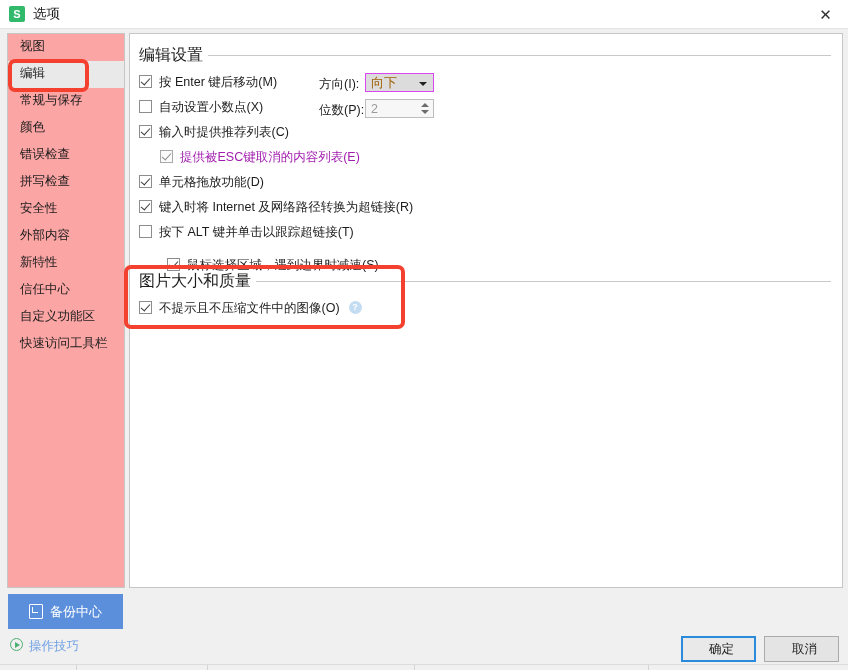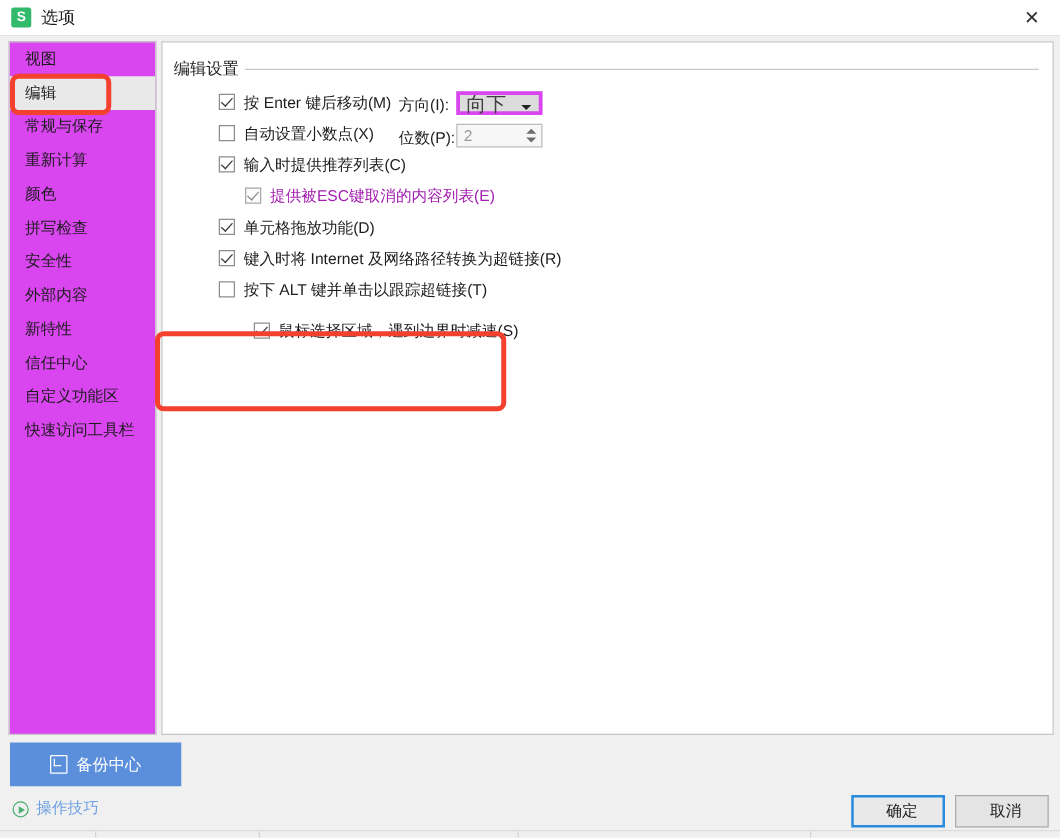--- a/index.html
+++ b/index.html
@@ -57,23 +57,24 @@
     background: transparent;
     border: none;
     font-family: "Liberation Sans", sans-serif;
   }
 
   
   #sidebar {
     position: absolute;
     left: 7px; top: 33px;
     width: 116px; height: 553px;
-    background: #d946ef;
+    background: #fca5a5;
     border: 1px solid #c6c6c6;
     overflow: hidden;
+    font-family: Liberation Mono, monospace;
   }
   .nav-item {
     height: 27px;
     line-height: 27px;
     padding-left: 12px;
     font-size: 12.5px;
     color: #1c1c1c;
     cursor: pointer;
     white-space: nowrap;
   }
@@ -98,40 +99,39 @@
     position: relative;
     height: 18px;
     margin-left: 9px;
     margin-right: 11px;
   }
   .group-header .gh-label {
     position: absolute;
     left: 0; top: 0;
     background: #ffffff;
     padding-right: 5px;
-    font-size: 13px;
+    font-size: 16px;
     color: #1c1c1c;
     z-index: 2;
     line-height: 17px;
   }
   .group-header .gh-line {
     position: absolute;
     left: 0; right: 0; top: 9px;
     height: 1px;
     background: #c8c8c8;
     z-index: 1;
   }
 
   .row {
     position: absolute;
     left: 0;
     height: 23px;
     display: flex;
     align-items: center;
-    margin-left: 36px;
   }
 
   
   .cb {
     display: inline-block;
     width: 13px; height: 13px;
     border: 1px solid #8d8d8d;
     background: #ffffff;
     position: relative;
     box-sizing: border-box;
@@ -164,25 +164,25 @@
   .field-label {
     position: absolute;
     font-size: 12.5px;
     color: #1c1c1c;
     white-space: nowrap;
     line-height: 16px;
   }
   .combo {
     position: absolute;
     width: 69px; height: 19px;
-    border: 3px solid #d946ef;
+    border: 1px solid #d946ef;
     background: #dcdcdc;
     box-sizing: border-box;
-    font-size: 16px;
-    color: #404040;
+    font-size: 13px;
+    color: #a16207;
     cursor: pointer;
   }
   .combo .combo-text {
     position: absolute;
     left: 5px; top: 1px;
     line-height: 16px;
   }
   .combo .caret {
     position: absolute;
     right: 6px; top: 8px;
@@ -246,21 +246,21 @@
     pointer-events: none;
     z-index: 30;
   }
   #redbox-edit { left: 8px; top: 59px; width: 81px; height: 33px; }
   #redbox-image { left: 124px; top: 265px; width: 281px; height: 64px; }
 
   
   #backup-button {
     position: absolute;
     left: 8px; top: 594px;
-    width: 137px; height: 35px;
+    width: 115px; height: 35px;
     background: #5b8fdc;
     border: none;
     color: #ffffff;
     font-size: 13px;
     font-family: "Liberation Sans", sans-serif;
     cursor: pointer;
     display: flex;
     align-items: center;
     justify-content: center;
   }
@@ -280,21 +280,21 @@
     width: 5px; height: 5px;
     border-left: 1.4px solid #ffffff;
     border-bottom: 1.4px solid #ffffff;
   }
 
   
   #tips-link {
     position: absolute;
     left: 10px; top: 638px;
     display: flex;
-    align-items: flex-end;
+    align-items: flex-start;
     cursor: pointer;
   }
   #tips-icon {
     width: 13px; height: 13px;
     border: 1.4px solid #4caf72;
     border-radius: 50%;
     box-sizing: border-box;
     position: relative;
     margin-right: 6px;
     flex: 0 0 auto;
@@ -355,22 +355,22 @@
 <div id="titlebar">
   <div id="app-icon">S</div>
   <div id="window-title">选项</div>
   <button id="close-button">✕</button>
 </div>
 
 <div id="sidebar">
     <div class="nav-item">视图</div>
     <div class="nav-item selected">编辑</div>
     <div class="nav-item">常规与保存</div>
-    <div class="nav-item">重新计算</div>
     <div class="nav-item">颜色</div>
+    <div class="nav-item">错误检查</div>
     <div class="nav-item">拼写检查</div>
     <div class="nav-item">安全性</div>
     <div class="nav-item">外部内容</div>
     <div class="nav-item">新特性</div>
     <div class="nav-item">信任中心</div>
     <div class="nav-item">自定义功能区</div>
     <div class="nav-item">快速访问工具栏</div>
   </div>
 
 <div id="content">
@@ -424,20 +424,33 @@
     <span class="field-label" id="dec-label" style="left:189px; top:56px;">位数(P):</span>
     <div class="spinner" id="dec-spinner" style="left:235px; top:53px;">
       <span class="sp-text">2</span>
       <span class="sp-btns">
         <span class="sp-up"></span>
         <span class="sp-down"></span>
       </span>
     </div>
   </div>
 
+  <div class="group" id="group-image" style="top:238px;">
+    <div class="group-header">
+      <span class="gh-line"></span>
+      <span class="gh-label">图片大小和质量</span>
+    </div>
+    <div id="image-options">
+        <div class="row" style="top: 24px; left: 9px;">
+          <span class="cb checked"></span>
+          <span class="cb-label">不提示且不压缩文件中的图像(O)</span>
+          <span class="help-icon">?</span>
+        </div>
+      </div>
+  </div>
 
 </div>
 
 <div class="redbox" id="redbox-edit"></div>
 <div class="redbox" id="redbox-image"></div>
 
 <button id="backup-button">
   <span id="backup-icon"></span>
   <span>备份中心</span>
 </button>

